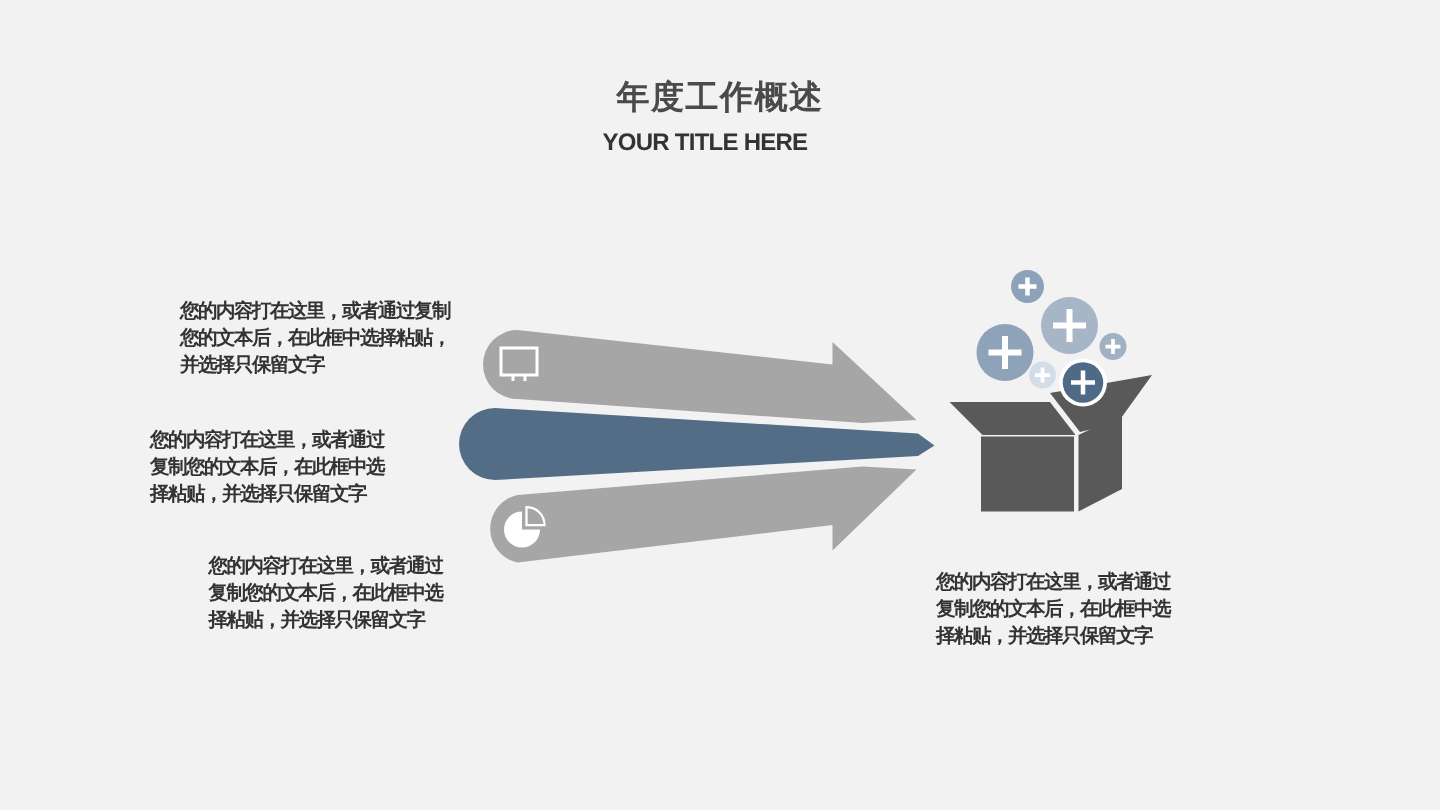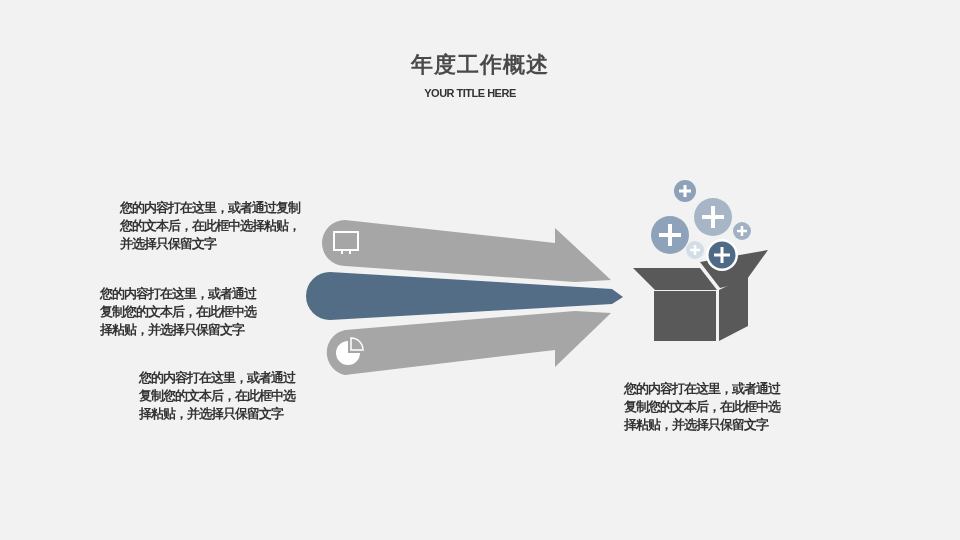--- a/index.html
+++ b/index.html
@@ -10,21 +10,21 @@
       font-family: "DejaVu Sans", "Liberation Sans", sans-serif;
       color: #3a3a3a;
     }
     .title {
       position: absolute; left: 0; width: 960px; top: 50px;
       text-align: center; font-size: 22px; font-weight: bold; color: #4a4a4a;
       letter-spacing: 1px;
     }
     .subtitle {
       position: absolute; left: 0; width: 940px; top: 87px;
-      text-align: center; font-size: 11px; font-weight: bold; color: #333;
+      text-align: center; font-size: 16px; font-weight: bold; color: #333;
       font-family: "Liberation Sans", sans-serif; letter-spacing: -0.5px;
     }
     .para {
       position: absolute; font-size: 13px; line-height: 18px; color: #333;
       font-weight: bold; letter-spacing: -1px; margin-top: 12px;
     }
     .p1 { left: 120px; top: 187px; width: 190px; }
     .p2 { left: 100px; top: 273px; width: 165px; }
     .p3 { left: 139px; top: 357px; width: 165px; }
     .p4 { left: 624px; top: 368px; width: 165px; }

